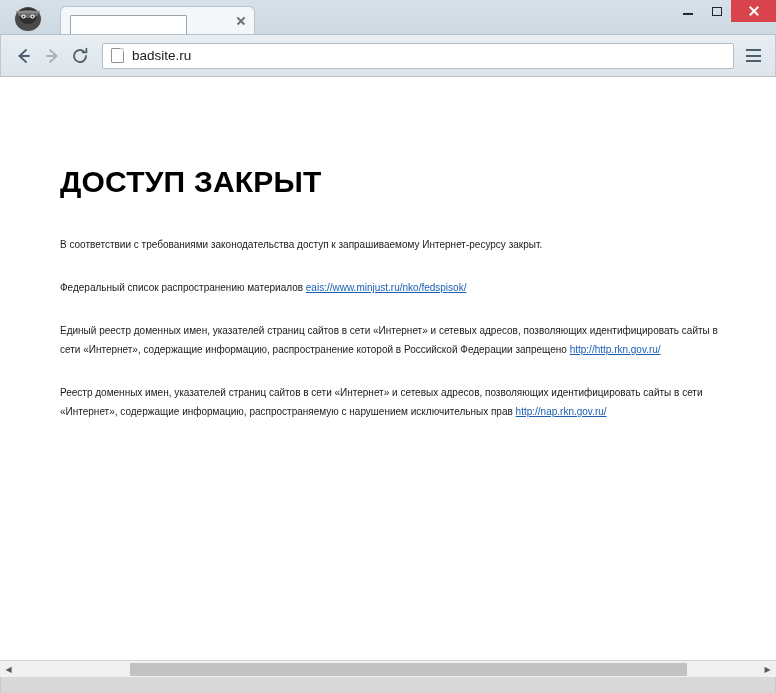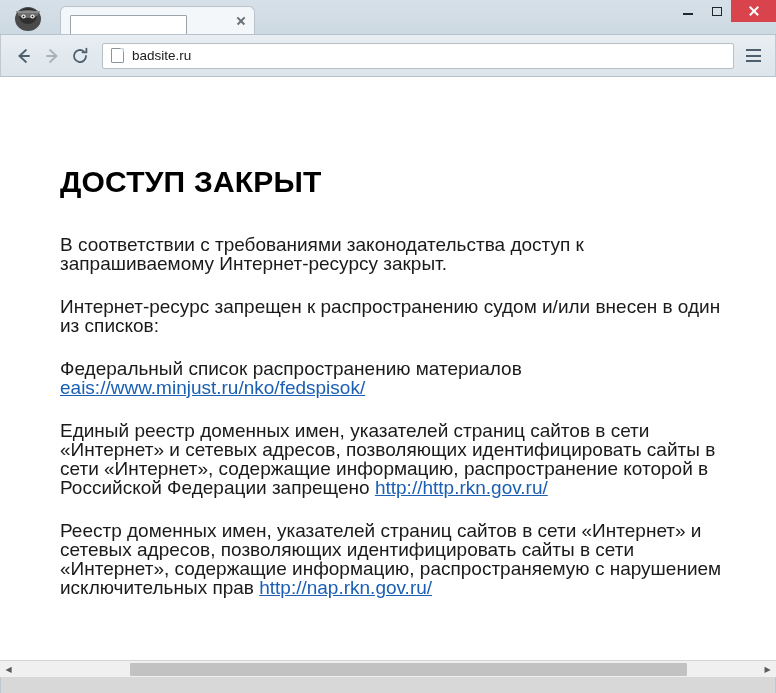--- a/index.html
+++ b/index.html
@@ -230,21 +230,21 @@
   }
   h1.page-title {
     font-family: "Liberation Sans", sans-serif;
     font-size: 30px;
     font-weight: bold;
     color: #000;
     margin: 48px 0 0 0;
     letter-spacing: 0.2px;
   }
   .para {
-    font-size: 19px;
+    font-size: 10px;
     line-height: 19px;
     color: #1a1a1a;
     margin: 24px 0 0 0;
     max-width: 672px;
   }
   .para:first-of-type { margin-top: 36px; }
   a.link {
     color: #1a5fb4;
     text-decoration: underline;
   }
@@ -367,21 +367,20 @@
         <span></span>
         <span></span>
     </div>
   </div>
 
   <div class="viewport">
     <div class="page">
       <h1 class="page-title">ДОСТУП ЗАКРЫТ</h1>
 
       <p class="para">В соответствии с требованиями законодательства доступ к запрашиваемому Интернет-ресурсу закрыт.</p>
-      <p class="para">Интернет-ресурс запрещен к распространению судом и/или внесен в один из списков:</p>
 
       <p class="para">
         <span>Федеральный список распространению материалов </span><a class="link" href="#">eais://www.minjust.ru/nko/fedspisok/</a>
       </p>
 
       <p class="para">
         <span>Единый реестр доменных имен, указателей страниц сайтов в сети «Интернет» и сетевых адресов, позволяющих идентифицировать сайты в сети «Интернет», содержащие информацию, распространение которой в Российской Федерации запрещено </span><a class="link" href="#">http://http.rkn.gov.ru/</a>
       </p>
 
       <p class="para">

